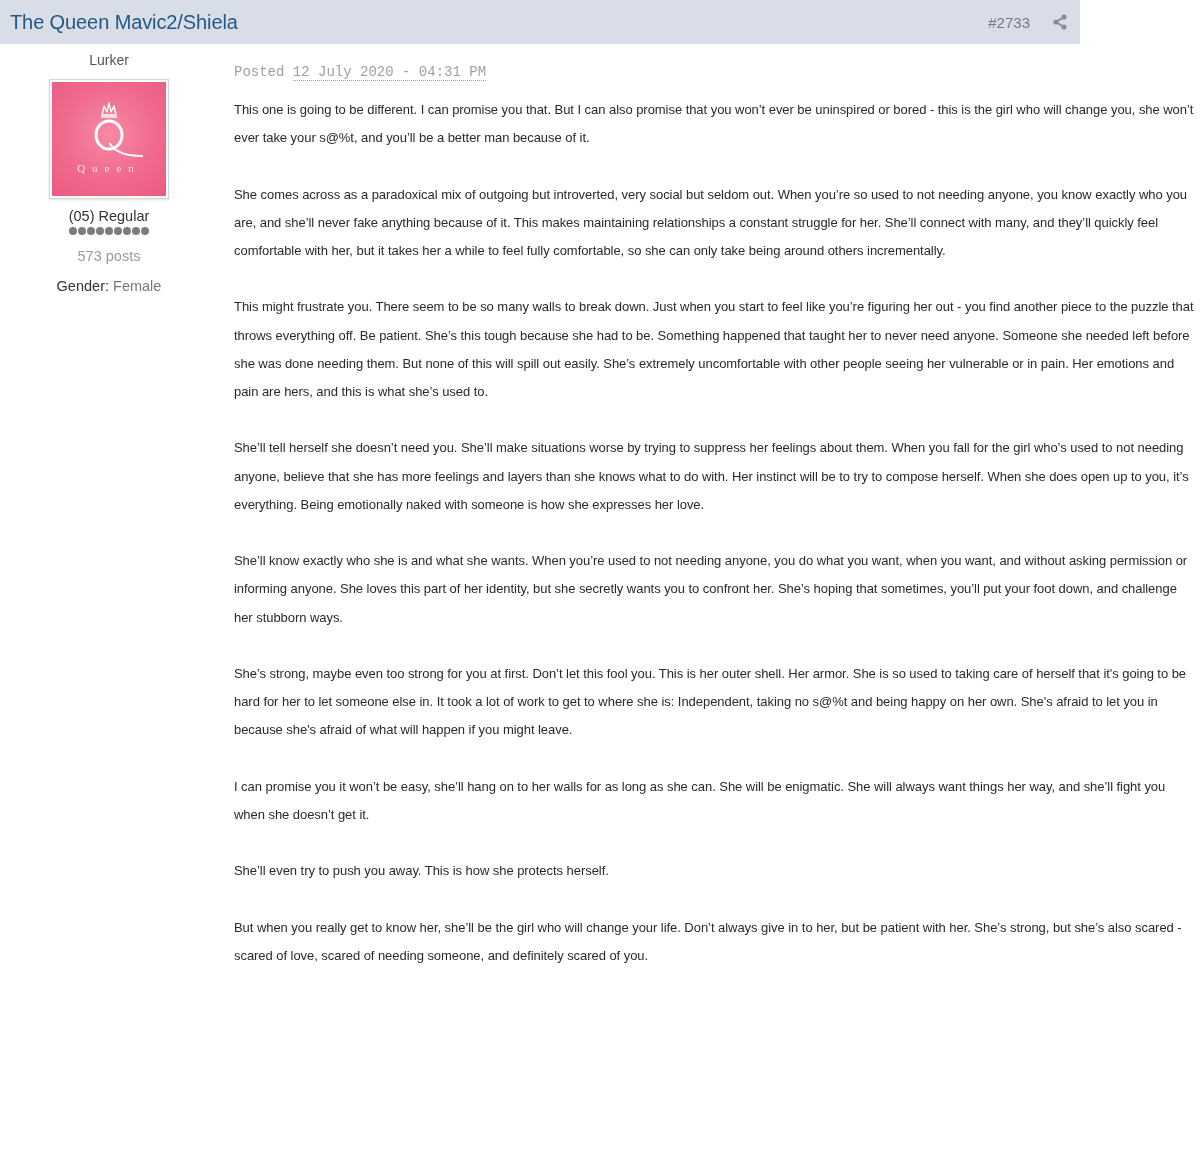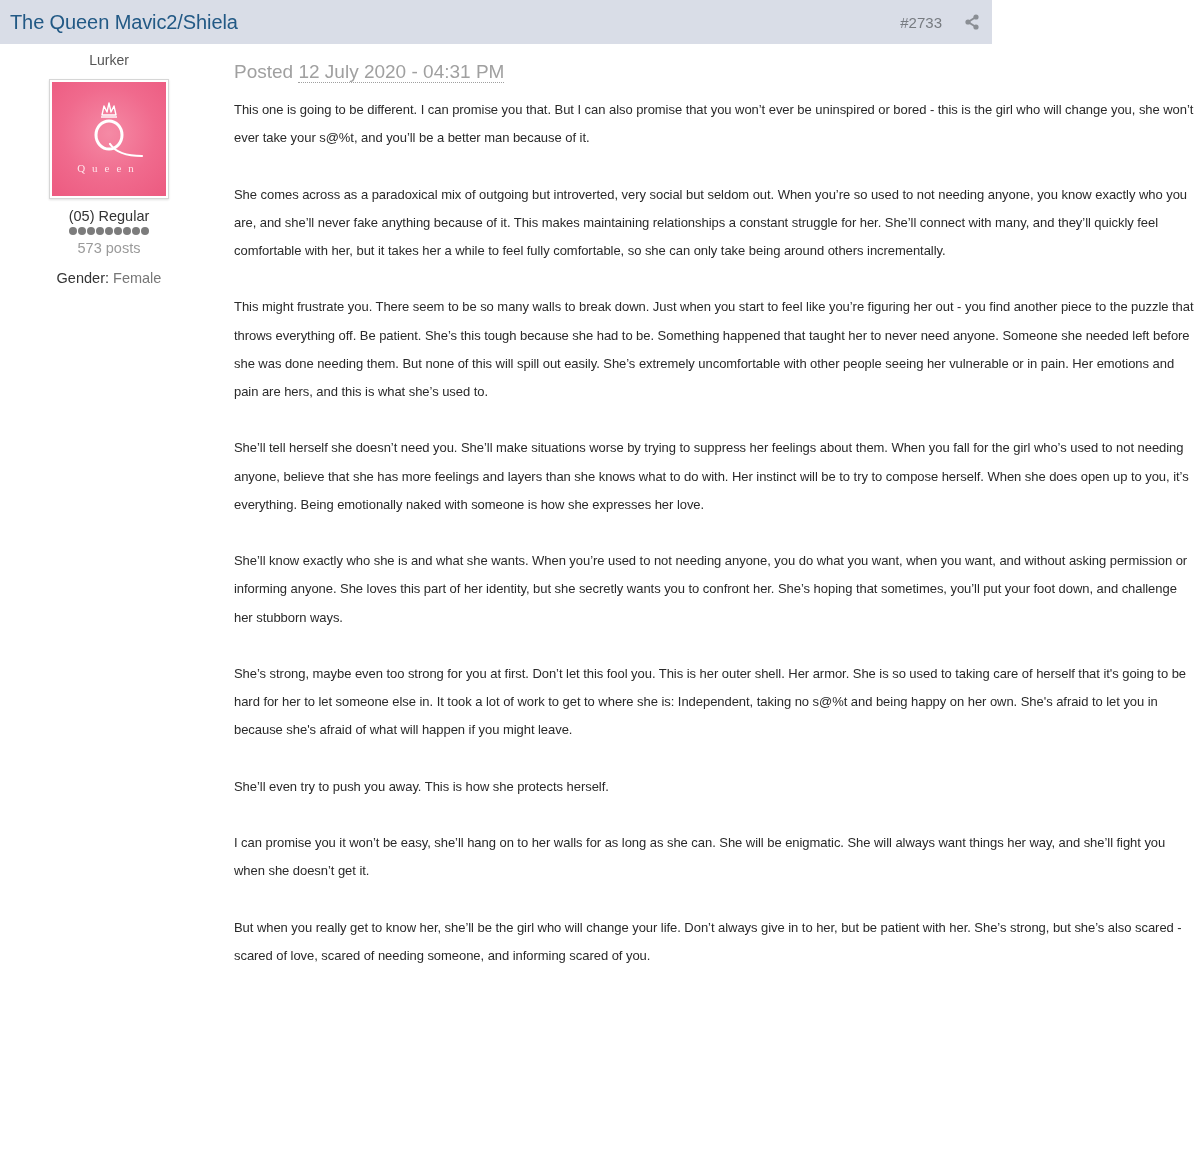--- a/index.html
+++ b/index.html
@@ -7,21 +7,21 @@
       width: 1200px;
       height: 1173px;
       background: #ffffff;
       overflow: hidden;
       font-family: "Liberation Sans", "DejaVu Sans", sans-serif;
       color: #2a2a2a;
     }
     .post-header {
       position: absolute;
       left: 0; top: 0;
-      width: 992px;
+      width: 1080px;
       height: 44px;
       background: #d9dde7;
       display: flex;
       align-items: center;
       justify-content: space-between;
       padding: 0 10px 0 10px;
     }
     .post-title {
       font-size: 20px;
       color: #225985;
@@ -89,41 +89,42 @@
     }
     .pip {
       width: 8px; height: 8px;
       border-radius: 50%;
       background: #7c7c7c;
       display: inline-block;
     }
     .post-count {
       font-size: 14.5px;
       color: #9a9a9a;
-      margin-top: 4px;
+      margin-top: 12px;
       line-height: 18px;
       text-align: center;
     }
     .gender-row {
       font-size: 14.5px;
       margin-top: 12px;
       line-height: 18px;
       color: #333;
     }
     .gender-value { color: #777; }
     .post-body {
       position: absolute;
       left: 234px;
       top: 62px;
       width: 960px;
     }
     .posted-line {
-      font-size: 19px;
+      font-size: 14px;
       color: #a0a0a0;
       line-height: 20px;
+      font-family: Liberation Mono, monospace;
     }
     .posted-date {
       border-bottom: 1px dotted #a0a0a0;
       color: #a0a0a0;
     }
     .post-content {
       margin-top: 14px;
       font-size: 13px;
       line-height: 28.2px;
       color: #2a2a2a;
@@ -191,17 +192,17 @@
     <span>Posted</span>
     <span class="posted-date">12 July 2020 - 04:31 PM</span>
   </div>
   <div class="post-content">
     <p>This one is going to be different. I can promise you that. But I can also promise that you won’t ever be uninspired or bored - this is the girl who will change you, she won’t ever take your s@%t, and you’ll be a better man because of it.</p>
     <p>She comes across as a paradoxical mix of outgoing but introverted, very social but seldom out. When you’re so used to not needing anyone, you know exactly who you are, and she’ll never fake anything because of it. This makes maintaining relationships a constant struggle for her. She’ll connect with many, and they’ll quickly feel comfortable with her, but it takes her a while to feel fully comfortable, so she can only take being around others incrementally.</p>
     <p>This might frustrate you. There seem to be so many walls to break down. Just when you start to feel like you’re figuring her out - you find another piece to the puzzle that throws everything off. Be patient. She’s this tough because she had to be. Something happened that taught her to never need anyone. Someone she needed left before she was done needing them. But none of this will spill out easily. She’s extremely uncomfortable with other people seeing her vulnerable or in pain. Her emotions and pain are hers, and this is what she’s used to.</p>
     <p>She’ll tell herself she doesn’t need you. She’ll make situations worse by trying to suppress her feelings about them. When you fall for the girl who’s used to not needing anyone, believe that she has more feelings and layers than she knows what to do with. Her instinct will be to try to compose herself. When she does open up to you, it’s everything. Being emotionally naked with someone is how she expresses her love.</p>
     <p>She’ll know exactly who she is and what she wants. When you’re used to not needing anyone, you do what you want, when you want, and without asking permission or informing anyone. She loves this part of her identity, but she secretly wants you to confront her. She’s hoping that sometimes, you’ll put your foot down, and challenge her stubborn ways.</p>
     <p>She’s strong, maybe even too strong for you at first. Don’t let this fool you. This is her outer shell. Her armor. She is so used to taking care of herself that it's going to be hard for her to let someone else in. It took a lot of work to get to where she is: Independent, taking no s@%t and being happy on her own. She's afraid to let you in because she's afraid of what will happen if you might leave.</p>
+    <p>I can promise you it won’t be easy, she’ll hang on to her walls for as long as she can. She will be enigmatic. She will always want things her way, and she’ll fight you when she doesn’t get it.</p>
     <p>She’ll even try to push you away. This is how she protects herself.</p>
-    <p>I can promise you it won’t be easy, she’ll hang on to her walls for as long as she can. She will be enigmatic. She will always want things her way, and she’ll fight you when she doesn’t get it.</p>
-    <p>But when you really get to know her, she’ll be the girl who will change your life. Don’t always give in to her, but be patient with her. She’s strong, but she’s also scared - scared of love, scared of needing someone, and informing scared of you.</p>
+    <p>But when you really get to know her, she’ll be the girl who will change your life. Don’t always give in to her, but be patient with her. She’s strong, but she’s also scared - scared of love, scared of needing someone, and definitely scared of you.</p>
   </div>
 </div>
 
 </body></html>

